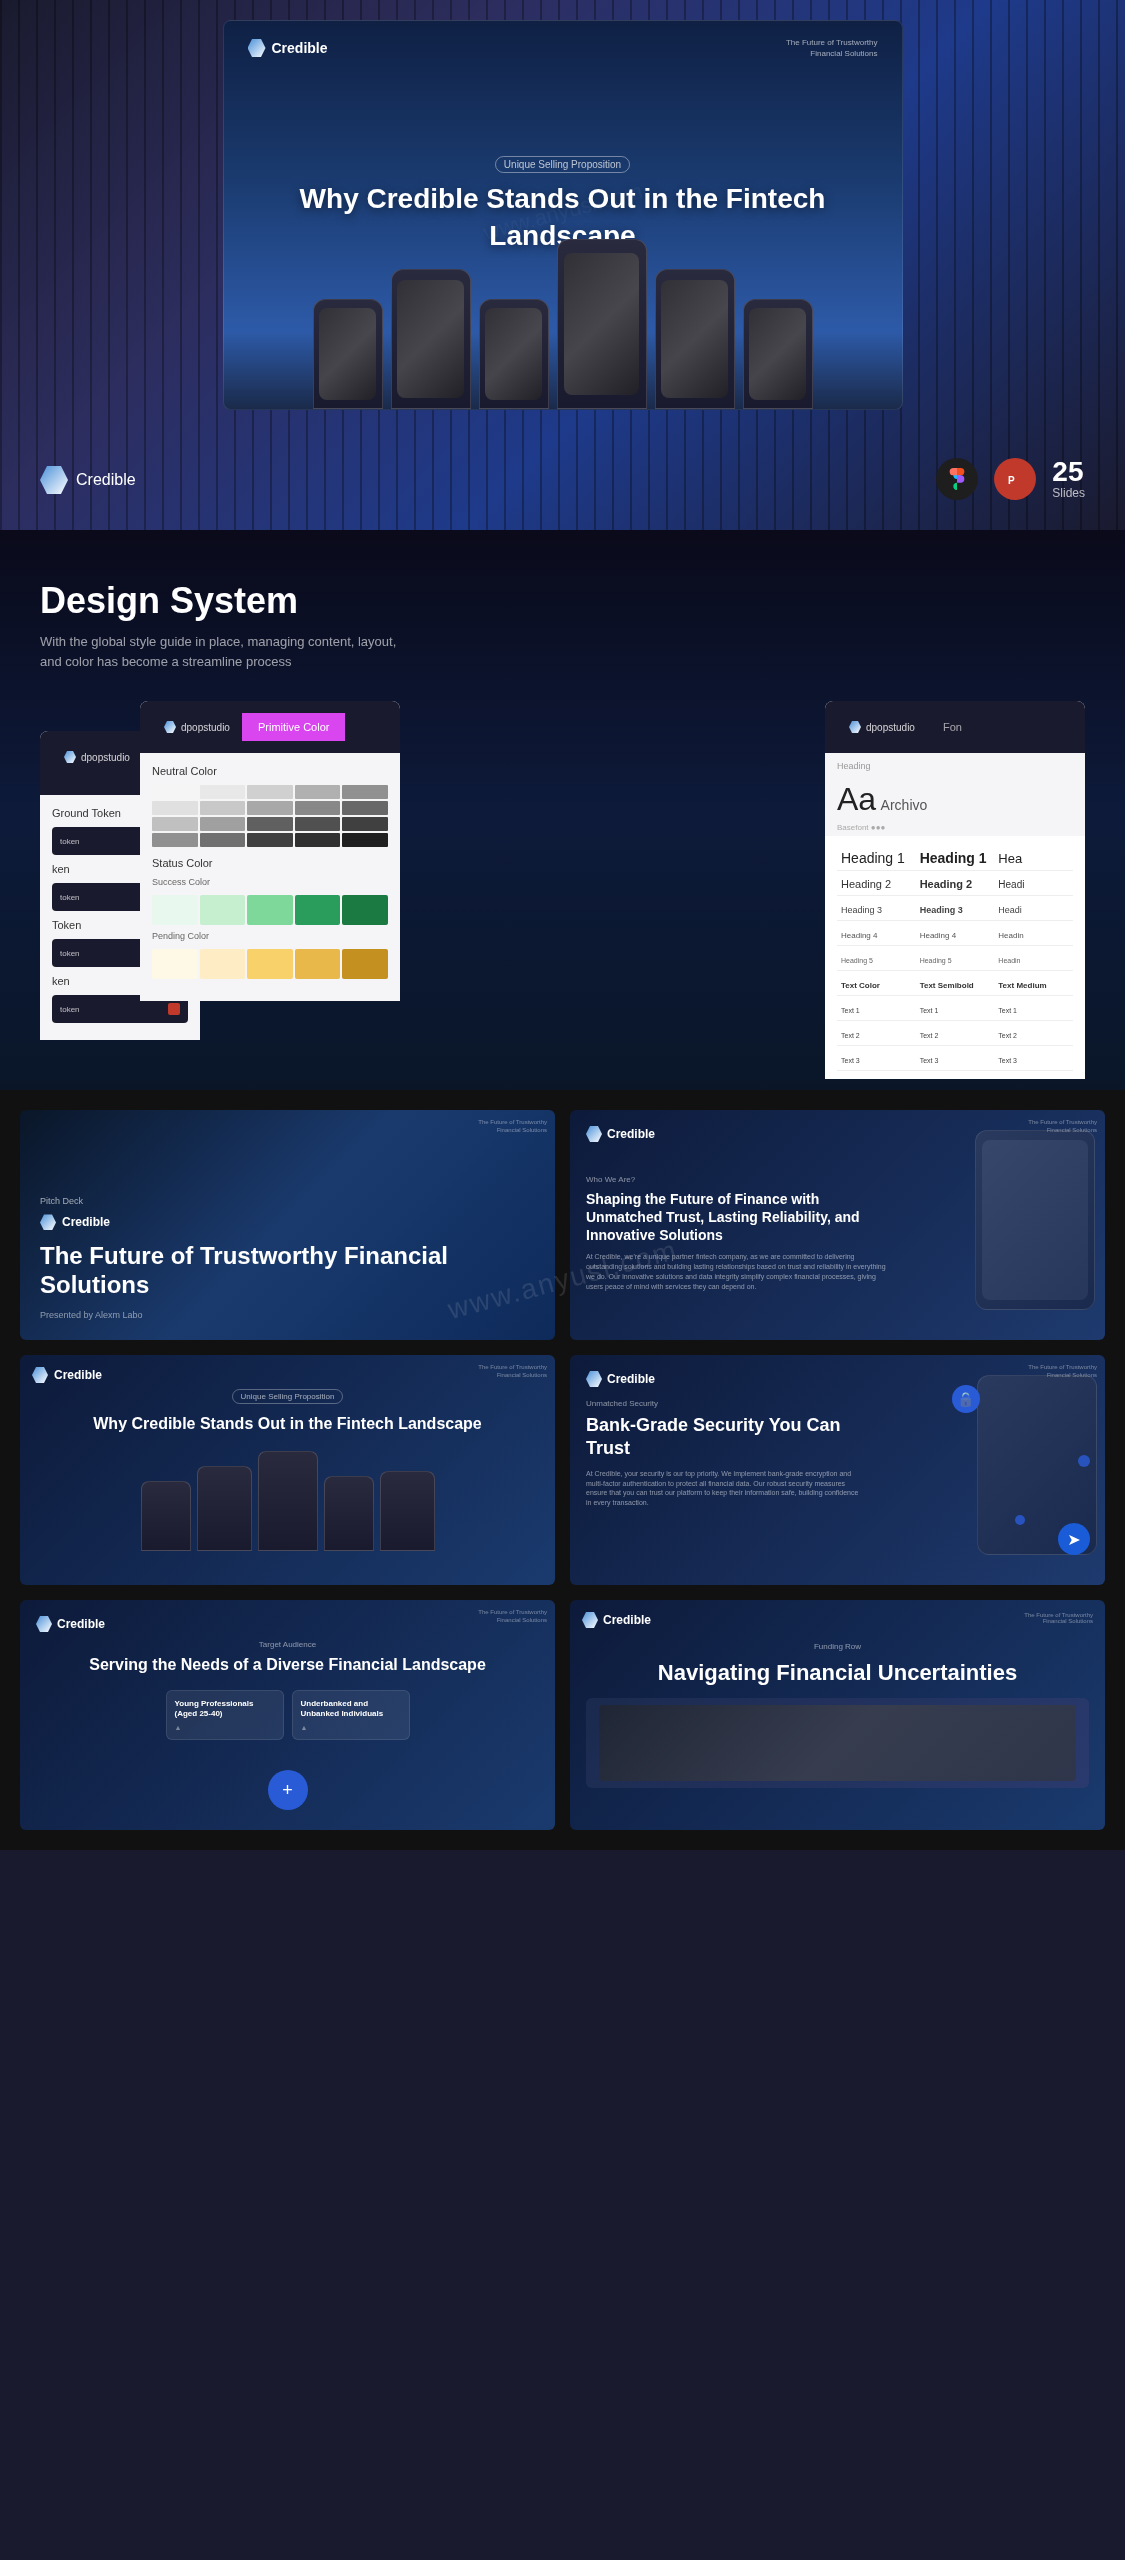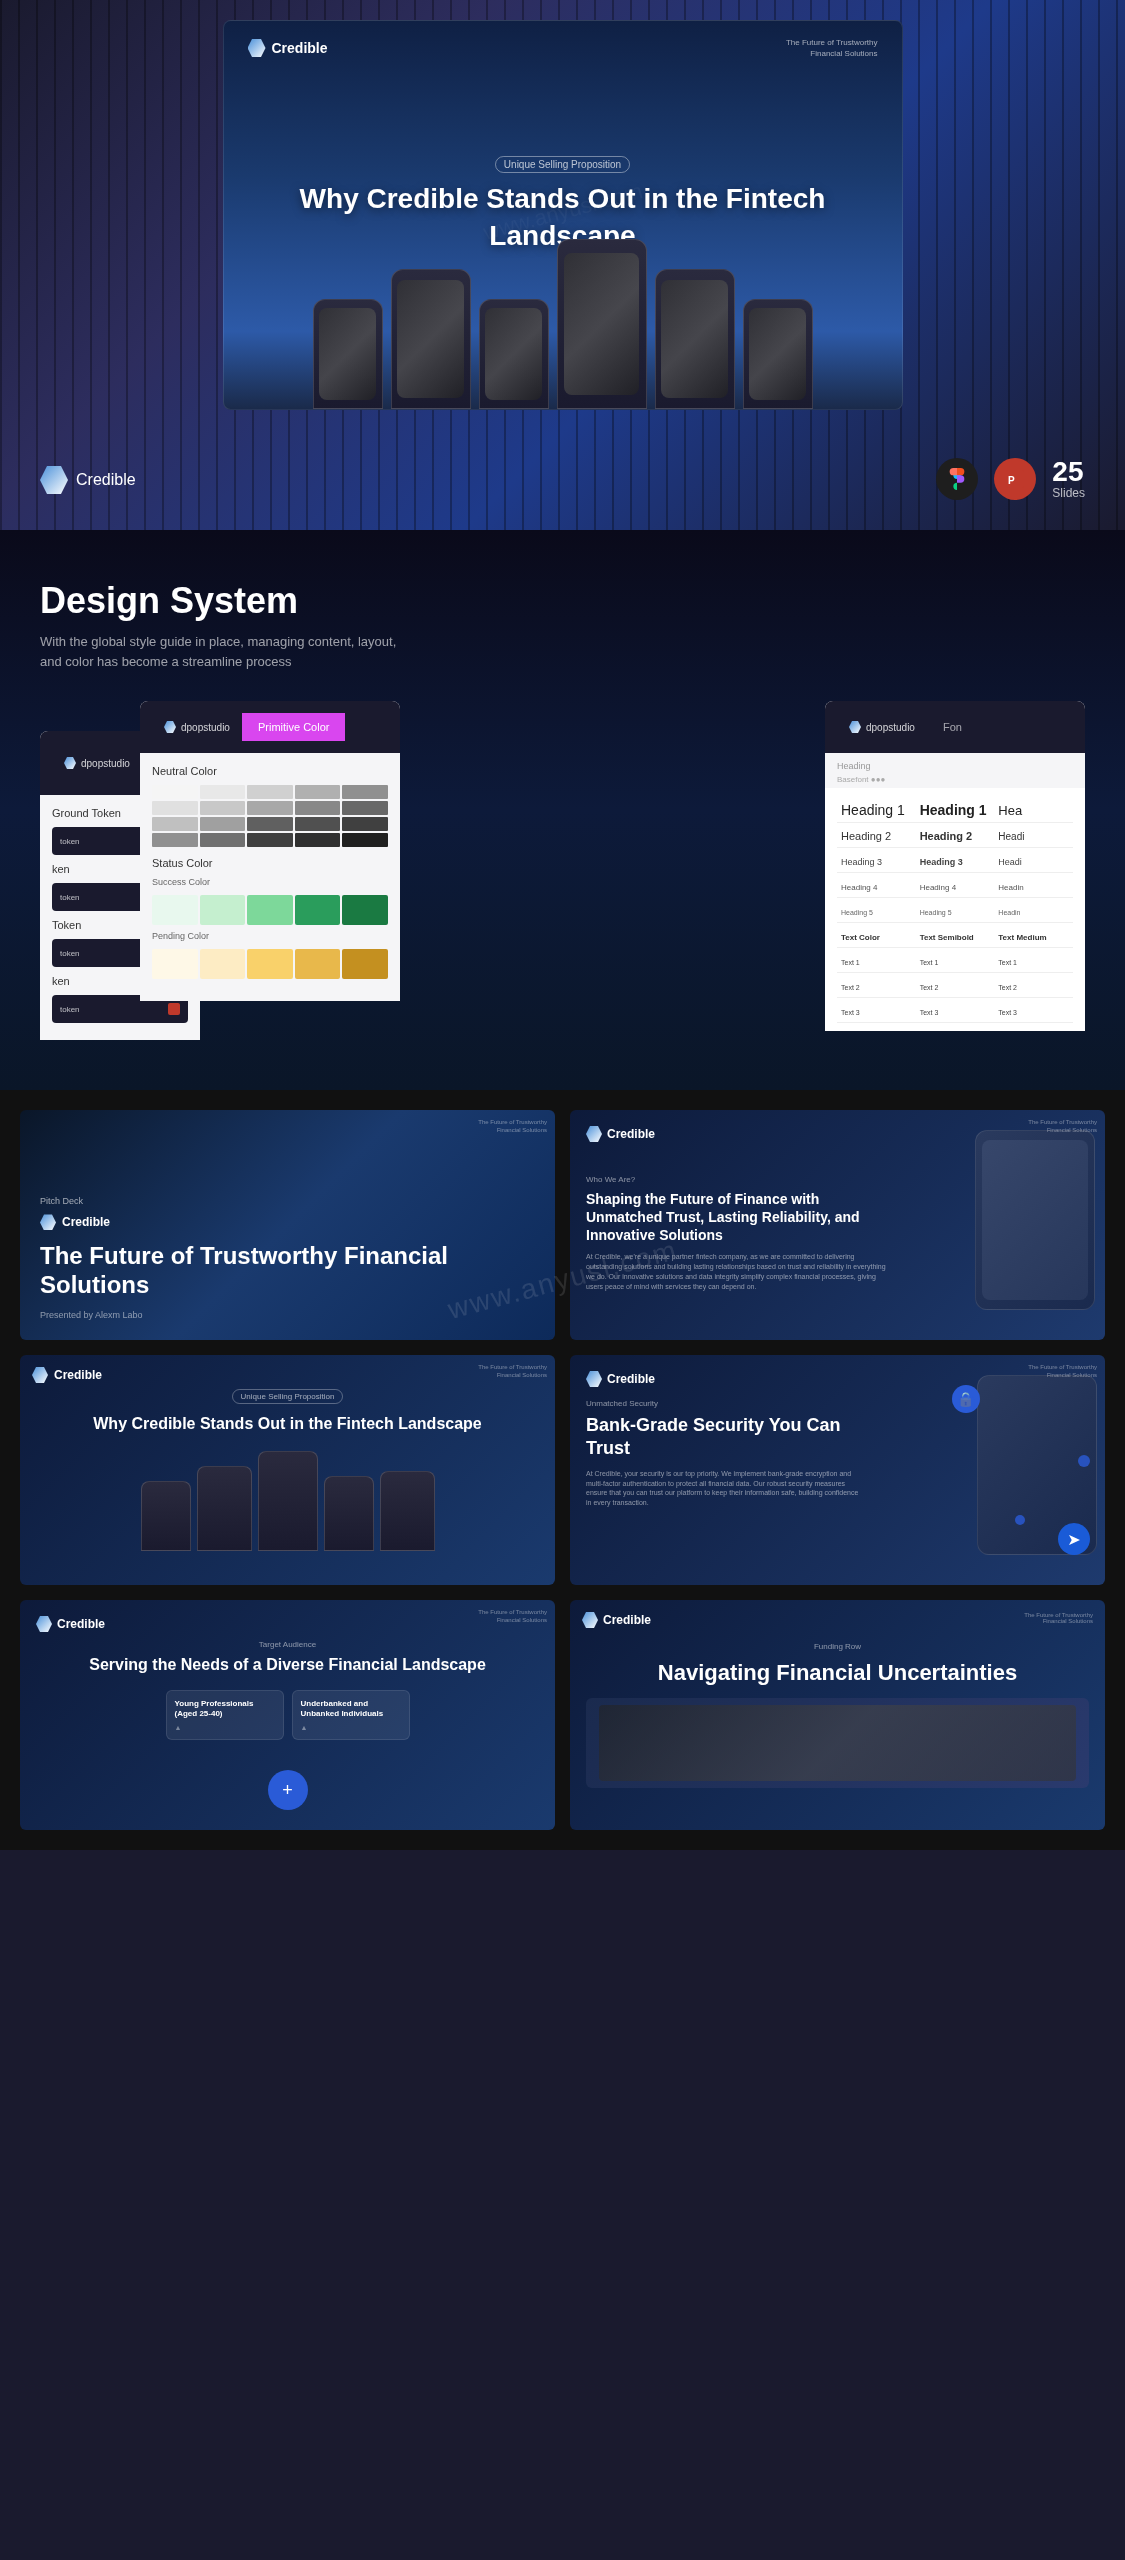--- a/index.html
+++ b/index.html
@@ -205,21 +205,21 @@
     
     .panel {
       background: #fff;
       border-radius: 8px 8px 0 0;
       overflow: hidden;
       color: #333;
       flex-shrink: 0;
     }
     .panel-header {
       display: flex;
-      align-items: center;
+      align-items: flex-start;
       gap: 0;
       background: #1a1a2e;
       padding: 12px;
     }
     .panel-tab {
       padding: 8px 16px;
       font-size: 11px;
       color: rgba(255,255,255,0.6);
     }
     .panel-tab.active {
@@ -983,20 +983,24 @@
 
     <div class="panel panel-font">
       <div class="panel-header">
         <div class="panel-logo">
           <div class="panel-logo-icon"></div>
           <span class="panel-logo-text">dpopstudio</span>
         </div>
         <div class="panel-tab">Fon</div>
       </div>
       <div class="font-heading">Heading</div>
+      <div class="font-display">
+        <span class="font-aa">Aa</span>
+        <span class="font-name">Archivo</span>
+      </div>
       <div class="font-smalllabel" style="padding: 0 12px 4px; background:#f5f5f7;">Basefont ●●●</div>
       <div class="font-grid">
         <div class="font-cell"><span class="fh1">Heading 1</span></div>
         <div class="font-cell"><span class="fh1b">Heading 1</span></div>
         <div class="font-cell"><span class="fh1" style="font-size:13px;">Hea</span></div>
         <div class="font-cell"><span class="fh2">Heading 2</span></div>
         <div class="font-cell"><span class="fh2b">Heading 2</span></div>
         <div class="font-cell"><span class="fh2" style="font-size:10px;">Headi</span></div>
         <div class="font-cell"><span class="fh3">Heading 3</span></div>
         <div class="font-cell"><span class="fh3b">Heading 3</span></div>

